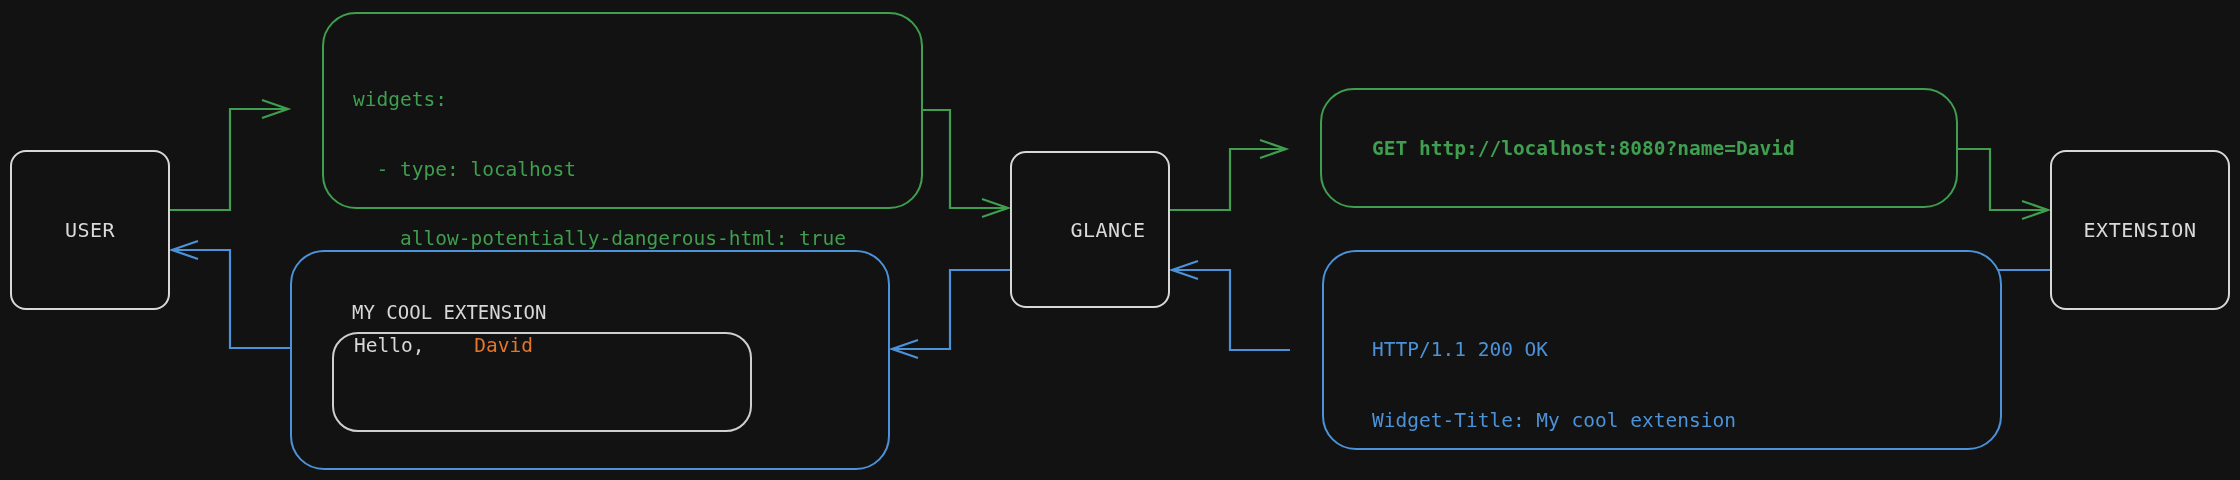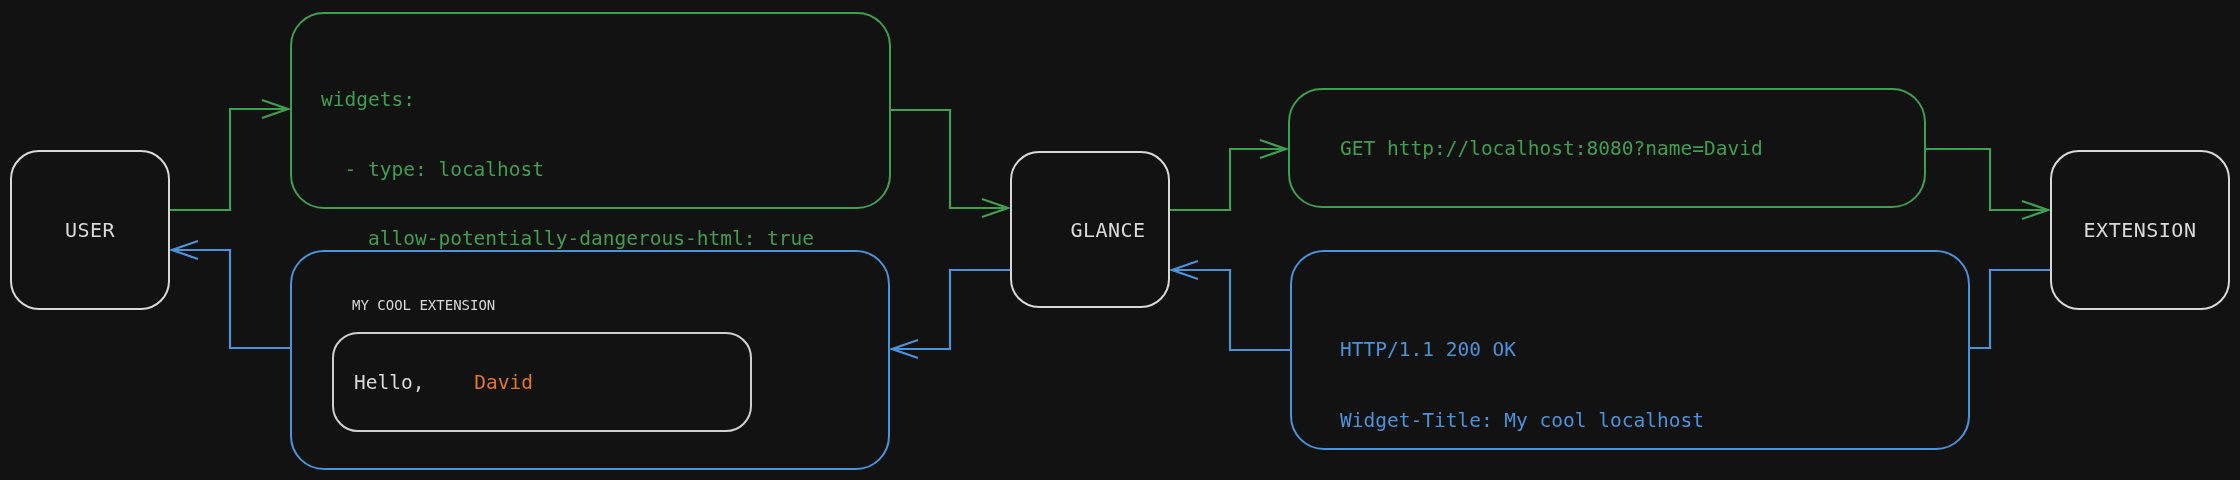--- a/index.html
+++ b/index.html
@@ -16,46 +16,46 @@
   html,body{background:var(--background);}
   body{width:2240px;height:480px;overflow:hidden;
        font-family:"DejaVu Sans Mono","Liberation Mono",monospace;}
   .canvas{position:relative;width:2240px;height:480px;background:var(--background);}
 
   svg.wires{position:absolute;left:0;top:0;width:2240px;height:480px;pointer-events:none;}
   svg.wires polyline{fill:none;stroke-width:2.2px;stroke-linejoin:miter;stroke-linecap:butt;}
   svg.wires .g{stroke:var(--green);}
   svg.wires .b{stroke:var(--blue);}
 
-  .node{position:absolute;border:2px solid var(--node-border);border-radius:29px;
+  .node{position:absolute;border:2px solid var(--node-border);border-radius:16px;
         display:flex;align-items:center;justify-content:center;
         color:var(--node-text);font-size:20px;letter-spacing:.5px;background:var(--background);}
   #node-user{left:10px;top:150px;width:160px;height:160px;}
   #node-glance{left:1010px;top:151px;width:160px;height:157px;padding-left:36px;}
   #node-extension{left:2050px;top:150px;width:180px;height:160px;text-align:right;}
 
   .msg{position:absolute;border-radius:34px;background:var(--background);}
   .msg.green{border:2px solid var(--green);color:var(--green);}
   .msg.blue{border:2px solid var(--blue);color:var(--blue);}
-  .code{font-size:19.5px;white-space:pre;}
+  .code{font-size:19.5px;white-space:pre;margin-left:32px;}
   .code .code-line{display:block;min-height:23.5px;line-height:23.5px;}
 
   #yaml-box{left:290px;top:12px;width:601px;height:197px;padding:28px 0 0 29px;}
   #get-box{left:1288px;top:88px;width:638px;height:120px;
-           display:flex;align-items:center;padding-left:50px;}
+           display:flex;align-items:center;padding-left:50px;font-weight:bold;}
   #get-box .code-line{line-height:25px;min-height:25px;}
   #http-box{left:1290px;top:250px;width:680px;height:200px;padding:39px 0 0 48px;}
   #http-box .code-line{line-height:25px;min-height:25px;}
 
   #widget-box{left:290px;top:250px;width:600px;height:220px;}
-  .widget-title{position:absolute;left:60px;top:40px;line-height:26px;
-                color:var(--gray-text);font-size:14px;white-space:pre;}
+  .widget-title{position:absolute;left:60px;top:47px;line-height:26px;
+                color:var(--gray-text);font-size:19px;white-space:pre;}
   .hello-box{position:absolute;left:40px;top:80px;width:420px;height:100px;
              border:2px solid var(--inner-border);border-radius:26px;
-             display:flex;align-items:center;padding-left:20px;
+             display:flex;padding-left:20px;
              color:var(--gray-text);font-size:19.5px;white-space:pre;}
   .hello-box .name{color:var(--orange);margin-left:38px;}
 </style>
 </head>
 <body>
 
 <div class="canvas">
 
   <svg class="wires" viewBox="0 0 2240 480">
 
@@ -113,21 +113,21 @@
     <span class="code-line">    parameters:</span>
     <span class="code-line">      name: David</span>
   </div>
 
   <div class="msg green code" id="get-box">
     <span class="code-line">GET http://localhost:8080?name=David</span>
   </div>
 
   <div class="msg blue code" id="http-box">
     <span class="code-line">HTTP/1.1 200 OK</span>
-    <span class="code-line">Widget-Title: My cool localhost</span>
+    <span class="code-line">Widget-Title: My cool extension</span>
     <span class="code-line">Widget-Content-Type: html</span>
     
     
   </div>
 
   <div class="msg blue" id="widget-box">
     <div class="widget-title">MY COOL EXTENSION</div>
     <div class="hello-box">
       <span>Hello, </span><span class="name">David</span>
     </div>

